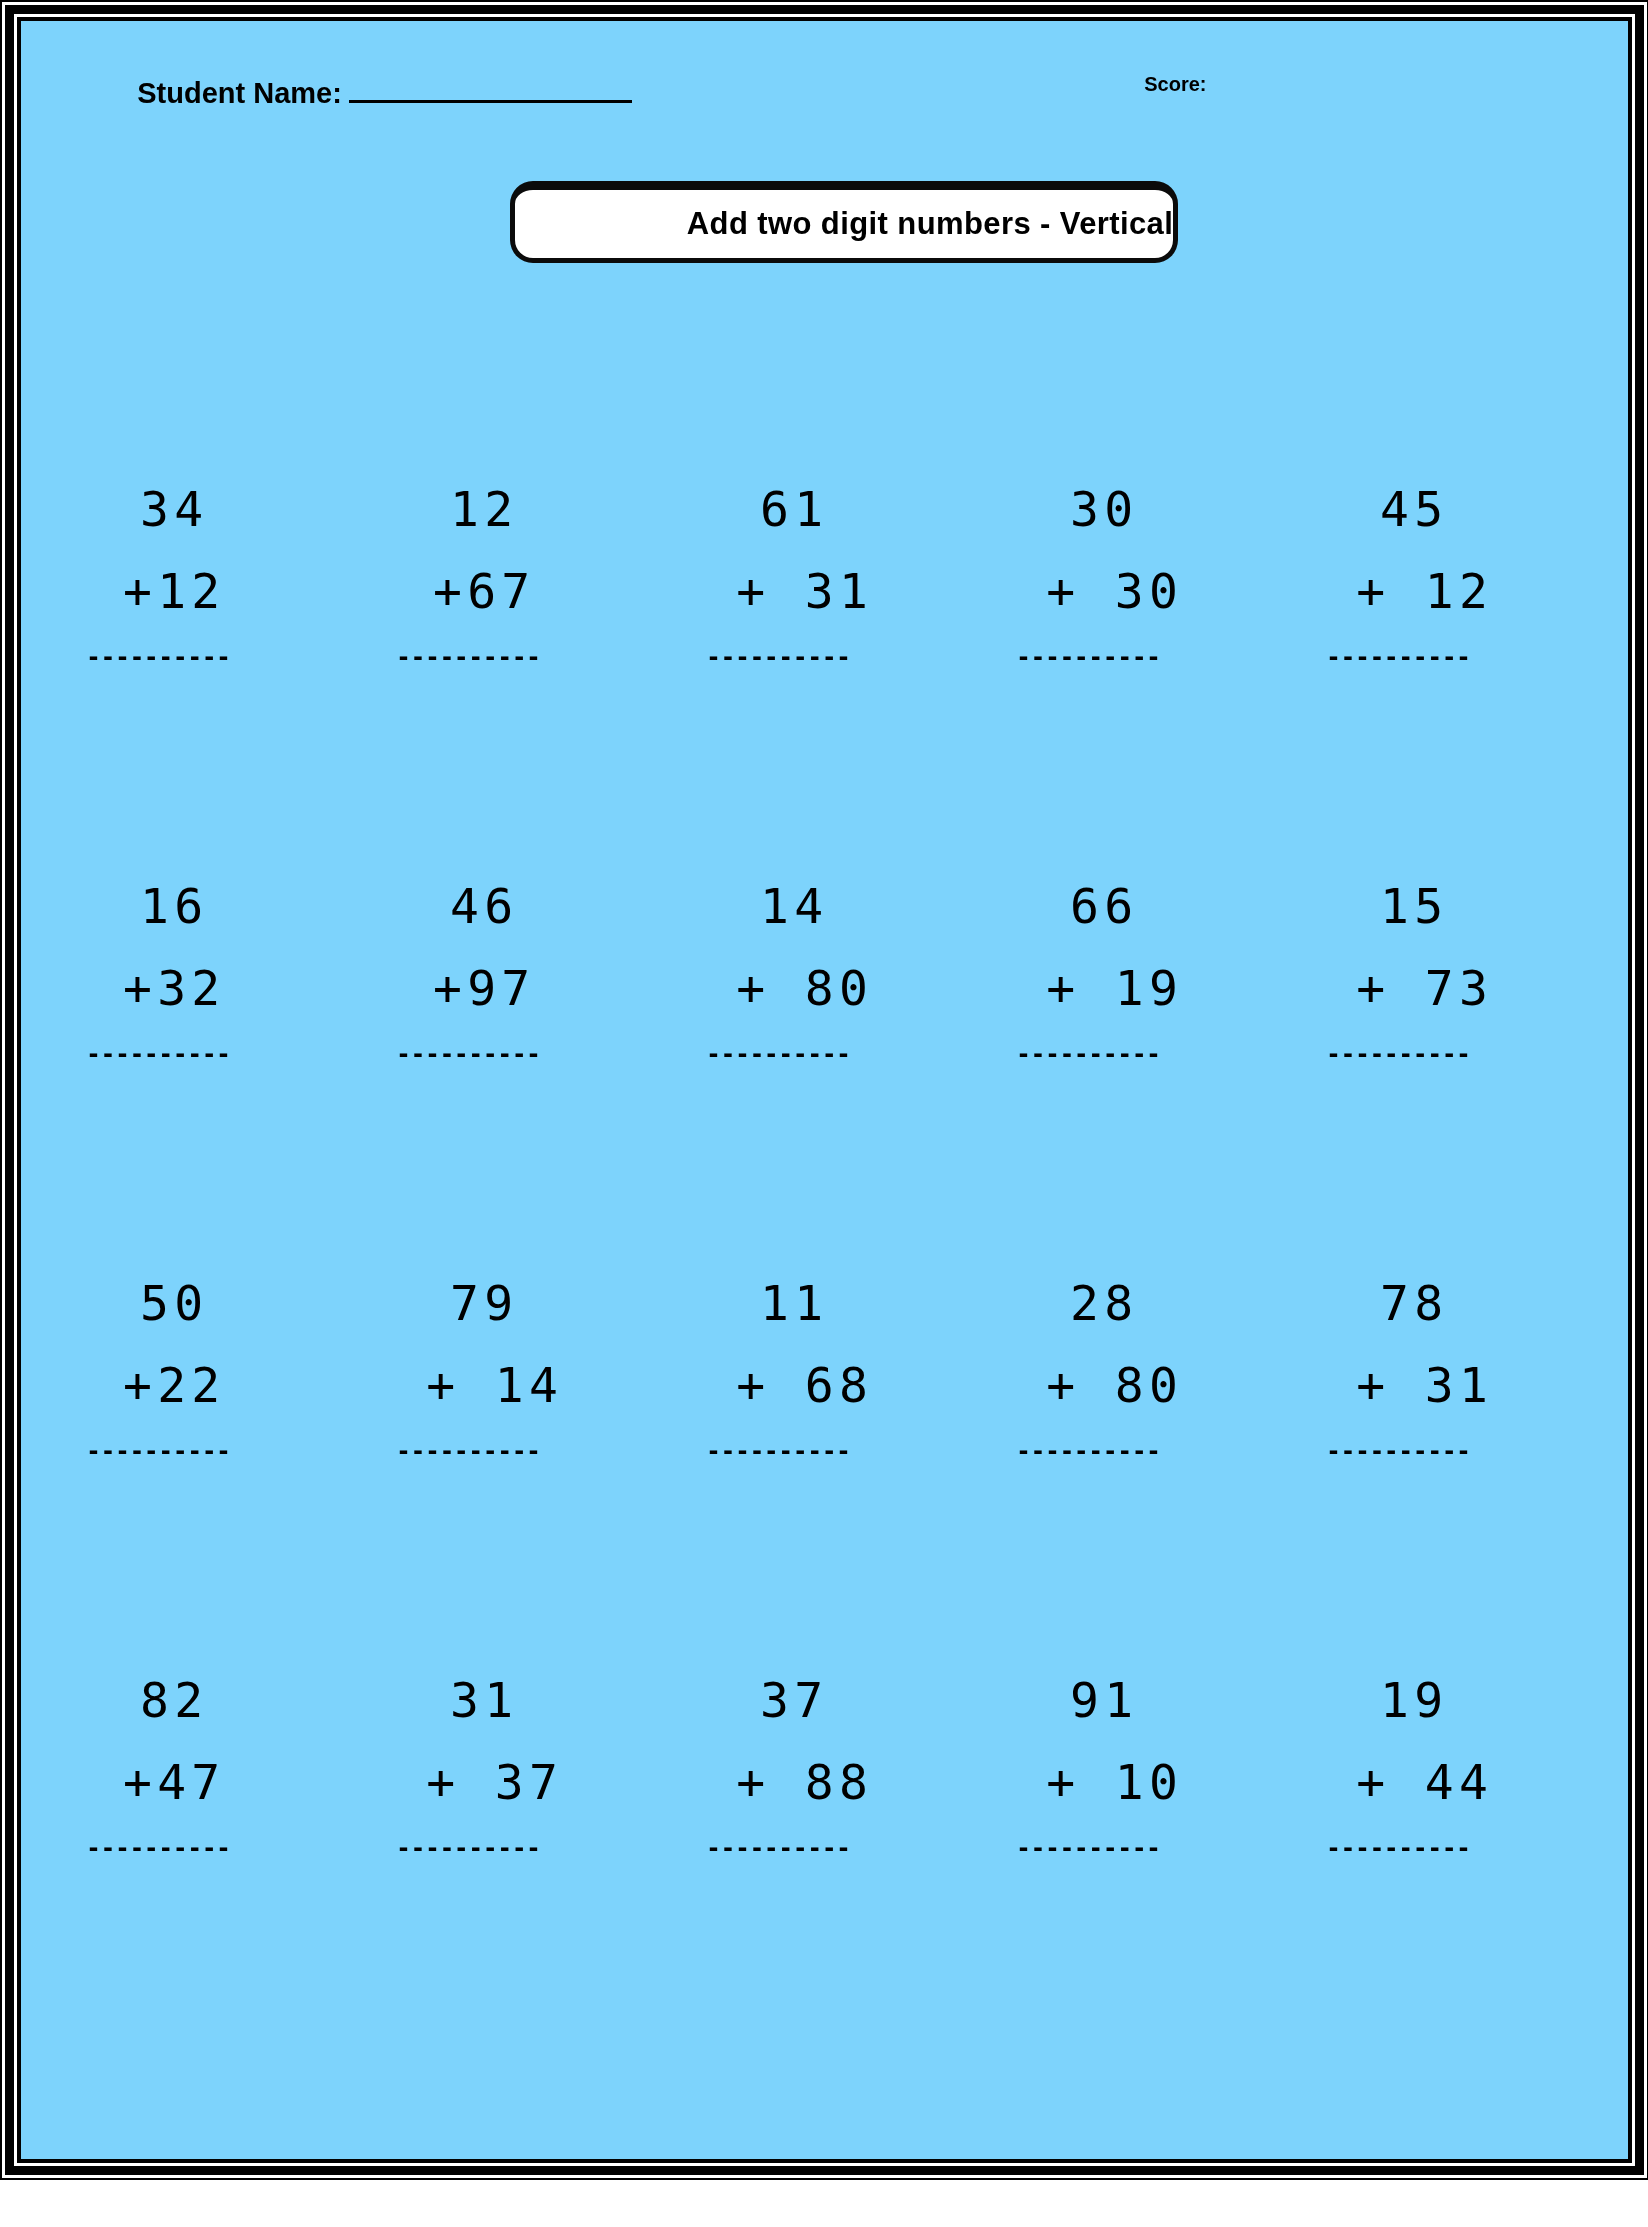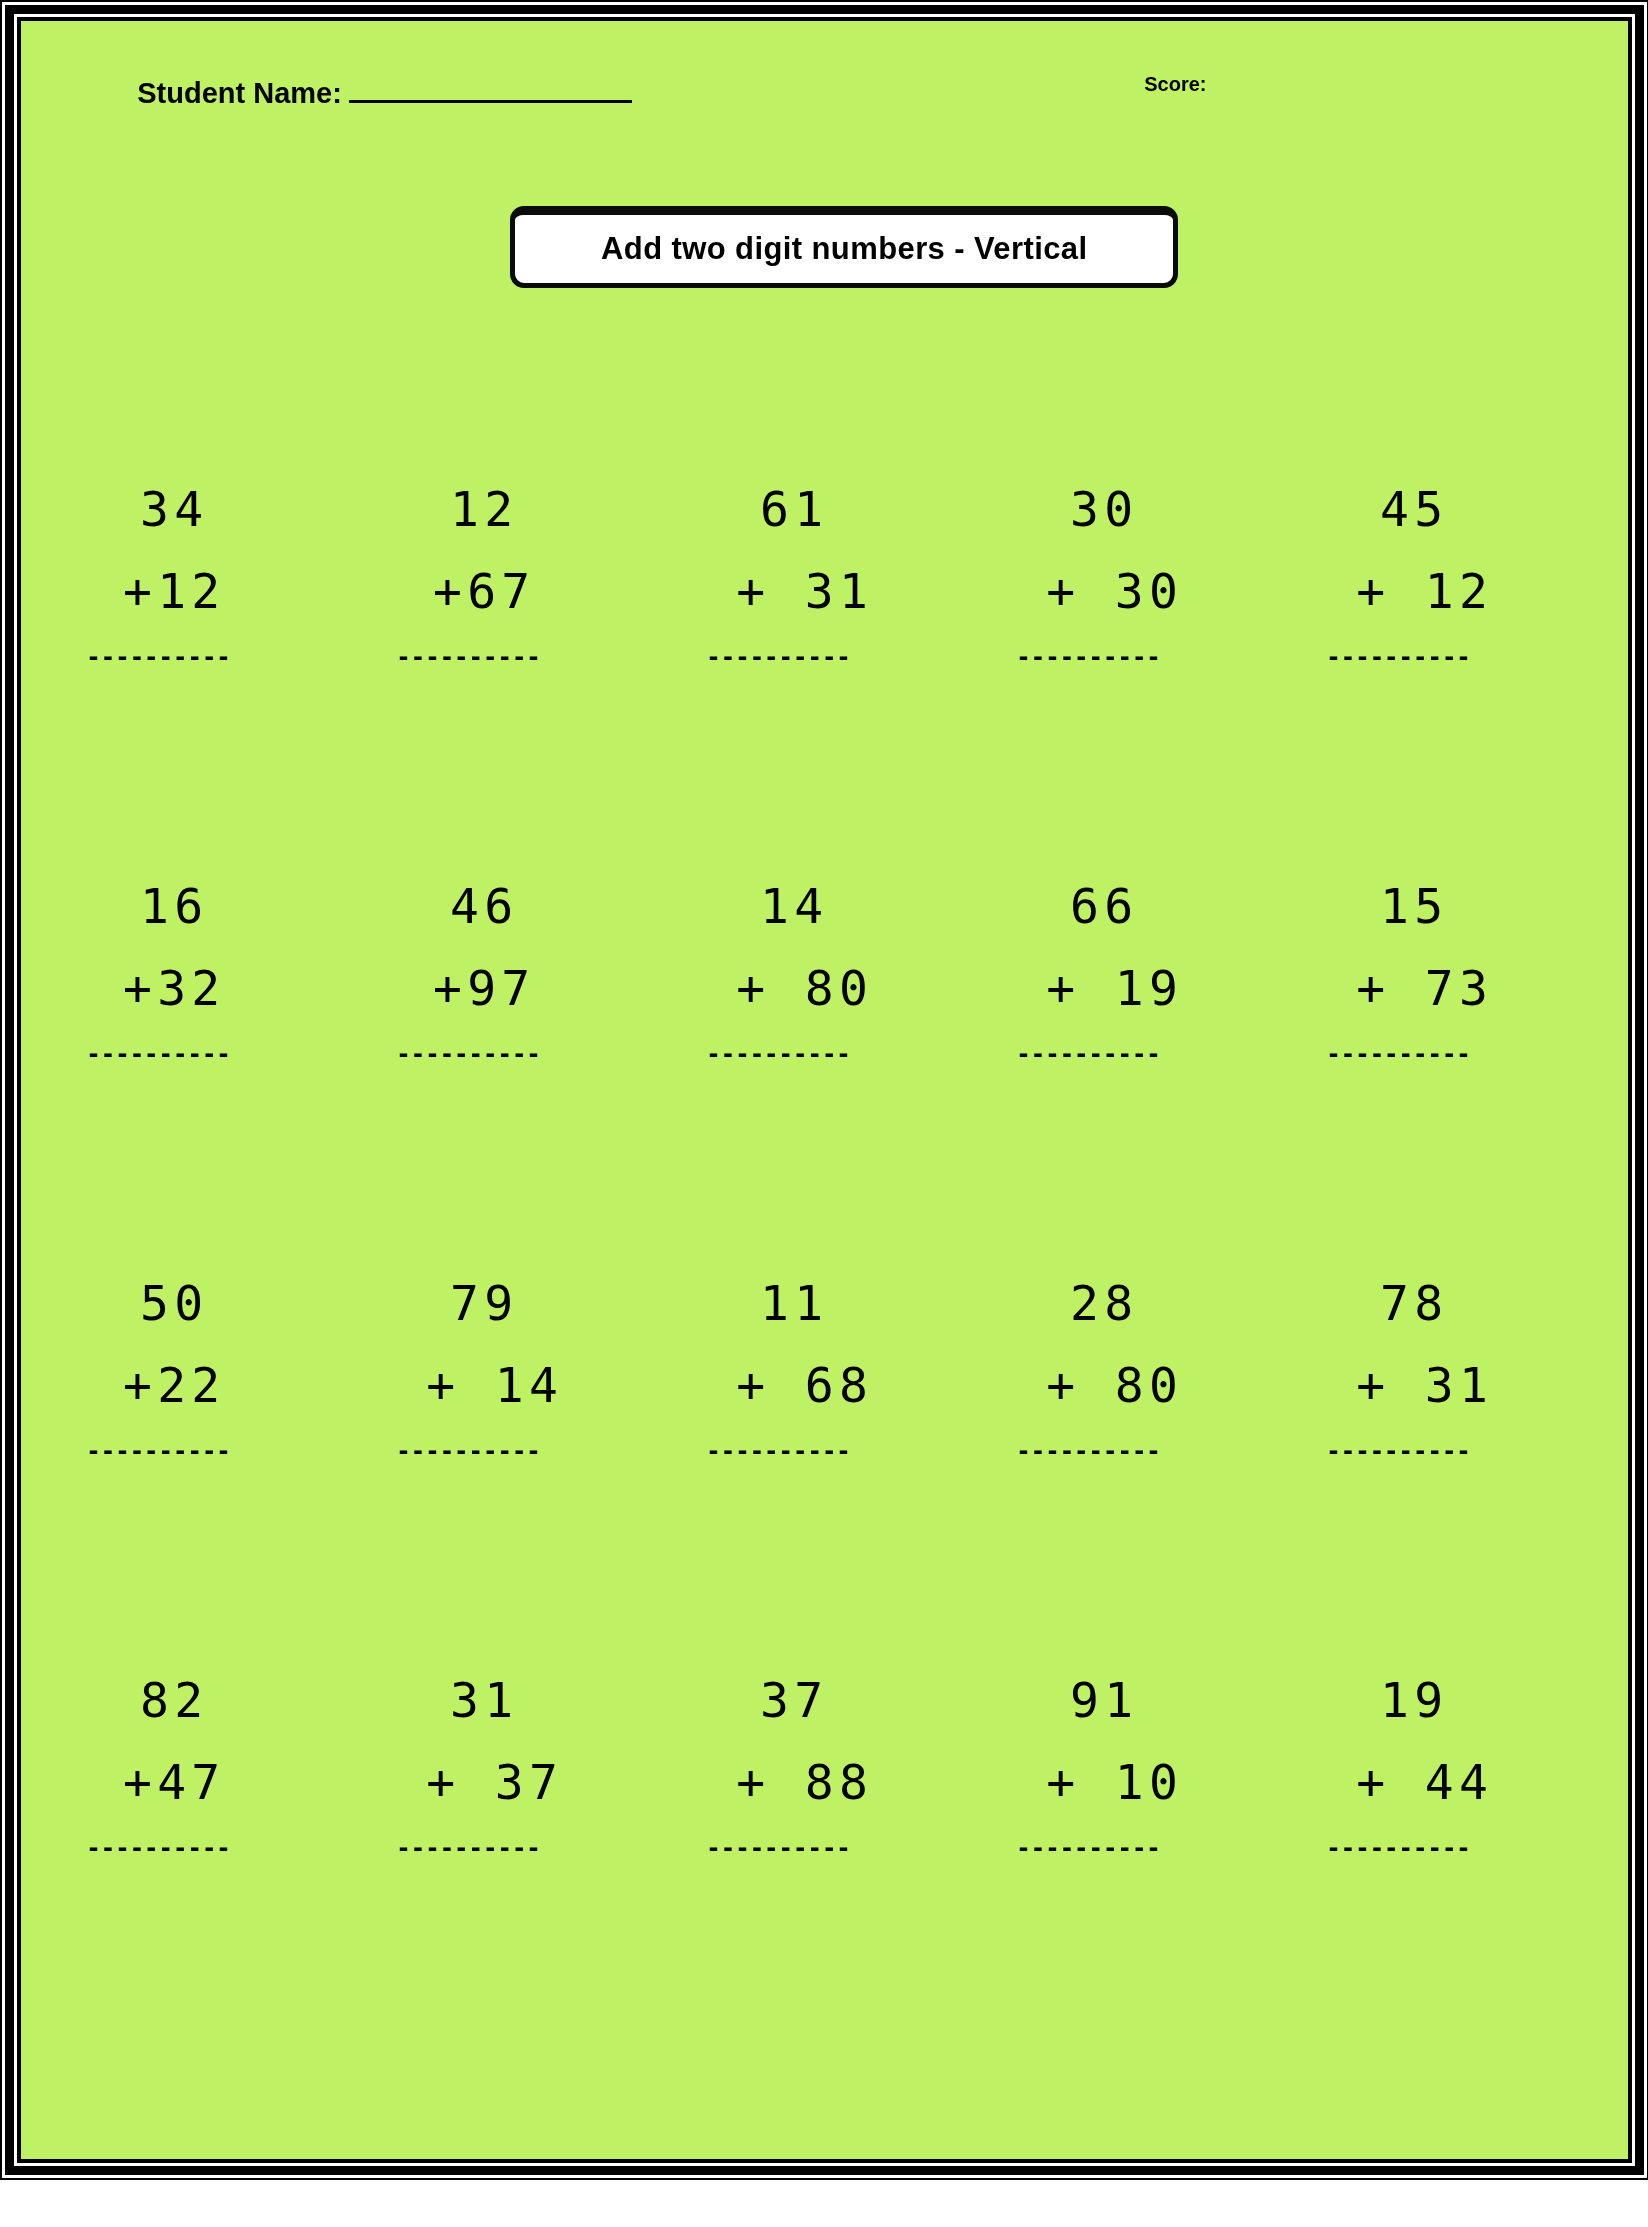--- a/index.html
+++ b/index.html
@@ -6,31 +6,31 @@
   body{
     width:1649px;height:2228px;position:relative;
     font-family:"Liberation Sans",sans-serif;color:#000;
     -webkit-font-smoothing:antialiased;
   }
   
   .frame-a{position:absolute;left:0;top:0;right:0;bottom:48px;
     border:2.7px solid #000;padding:2.7px;box-sizing:border-box;}
   .frame-b{width:100%;height:100%;border:9px solid #000;padding:3.6px;box-sizing:border-box;}
   .frame-c{width:100%;height:100%;border:4.5px solid #000;box-sizing:border-box;
-    position:relative;background:#bef264;text-decoration:underline;}
+    position:relative;background:#7dd3fc;text-decoration:underline;}
   
   .header-row{position:absolute;top:52px;left:0;width:100%;height:45px;}
   .student-name{position:absolute;left:116px;top:0;font-size:29px;font-weight:bold;white-space:nowrap;}
   .name-blank{display:inline-block;width:283px;height:27px;border-bottom:3.6px solid #000;
     margin-left:7.1px;vertical-align:baseline;}
   .score{position:absolute;left:1123px;top:0;font-size:20px;font-weight:bold;}
   
-  .title-box{position:absolute;left:489px;top:185px;width:668px;height:82px;
-    border:5.3px solid #0b0b0b;border-top-width:9px;border-radius:14px;
-    box-sizing:border-box;display:flex;align-items:center;justify-content:center;
+  .title-box{position:absolute;left:489px;top:160px;width:668px;height:82px;
+    border:5.3px solid #0b0b0b;border-top-width:9px;border-radius:23px;
+    box-sizing:border-box;display:flex;align-items:center;justify-content:flex-end;
     background:#fff;}
   .title-box .title-text{font-size:31px;font-weight:bold;letter-spacing:0.4px;}
   
   .problems{position:absolute;left:95px;top:463px;
     display:grid;grid-template-columns:repeat(5,116px);column-gap:194px;row-gap:212px;}
   .prob{width:116px;font-family:"DejaVu Sans Mono",monospace;}
   .num{font-size:48px;line-height:50px;letter-spacing:5.3px;text-align:center;white-space:pre;}
   .num.bottom{margin-top:32px;}
   .ansline{margin-top:29px;margin-left:-30px;font-size:24px;line-height:24px;
     letter-spacing:0;white-space:nowrap;font-weight:bold;}

